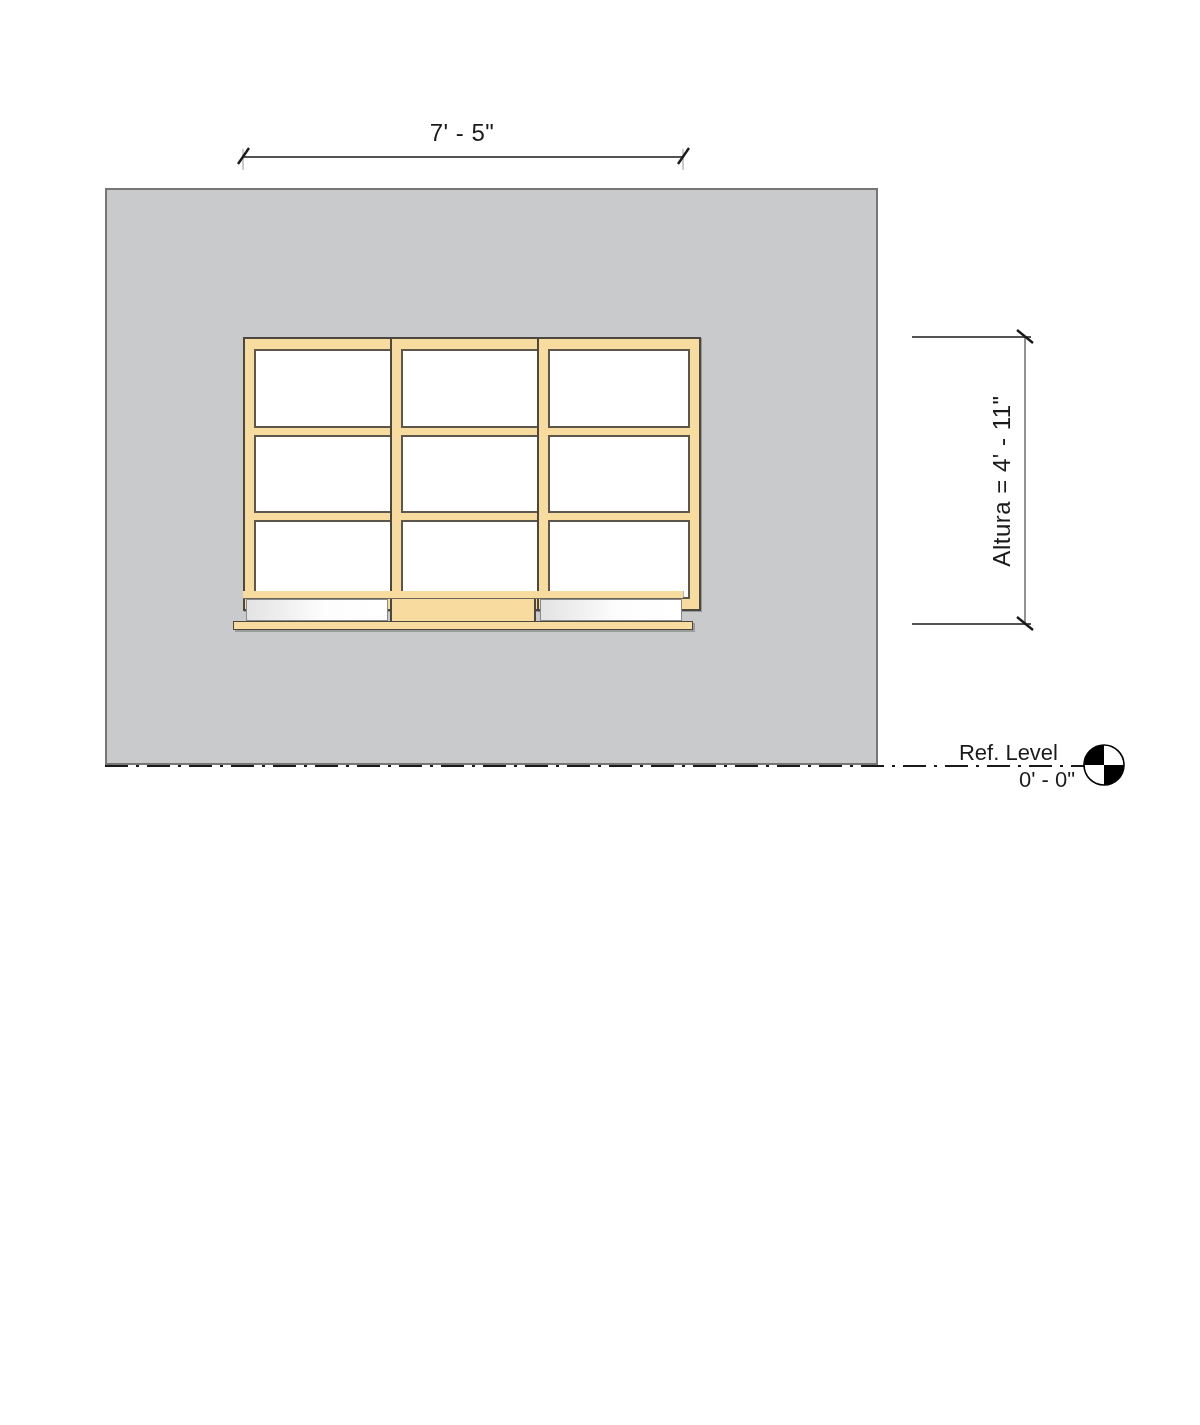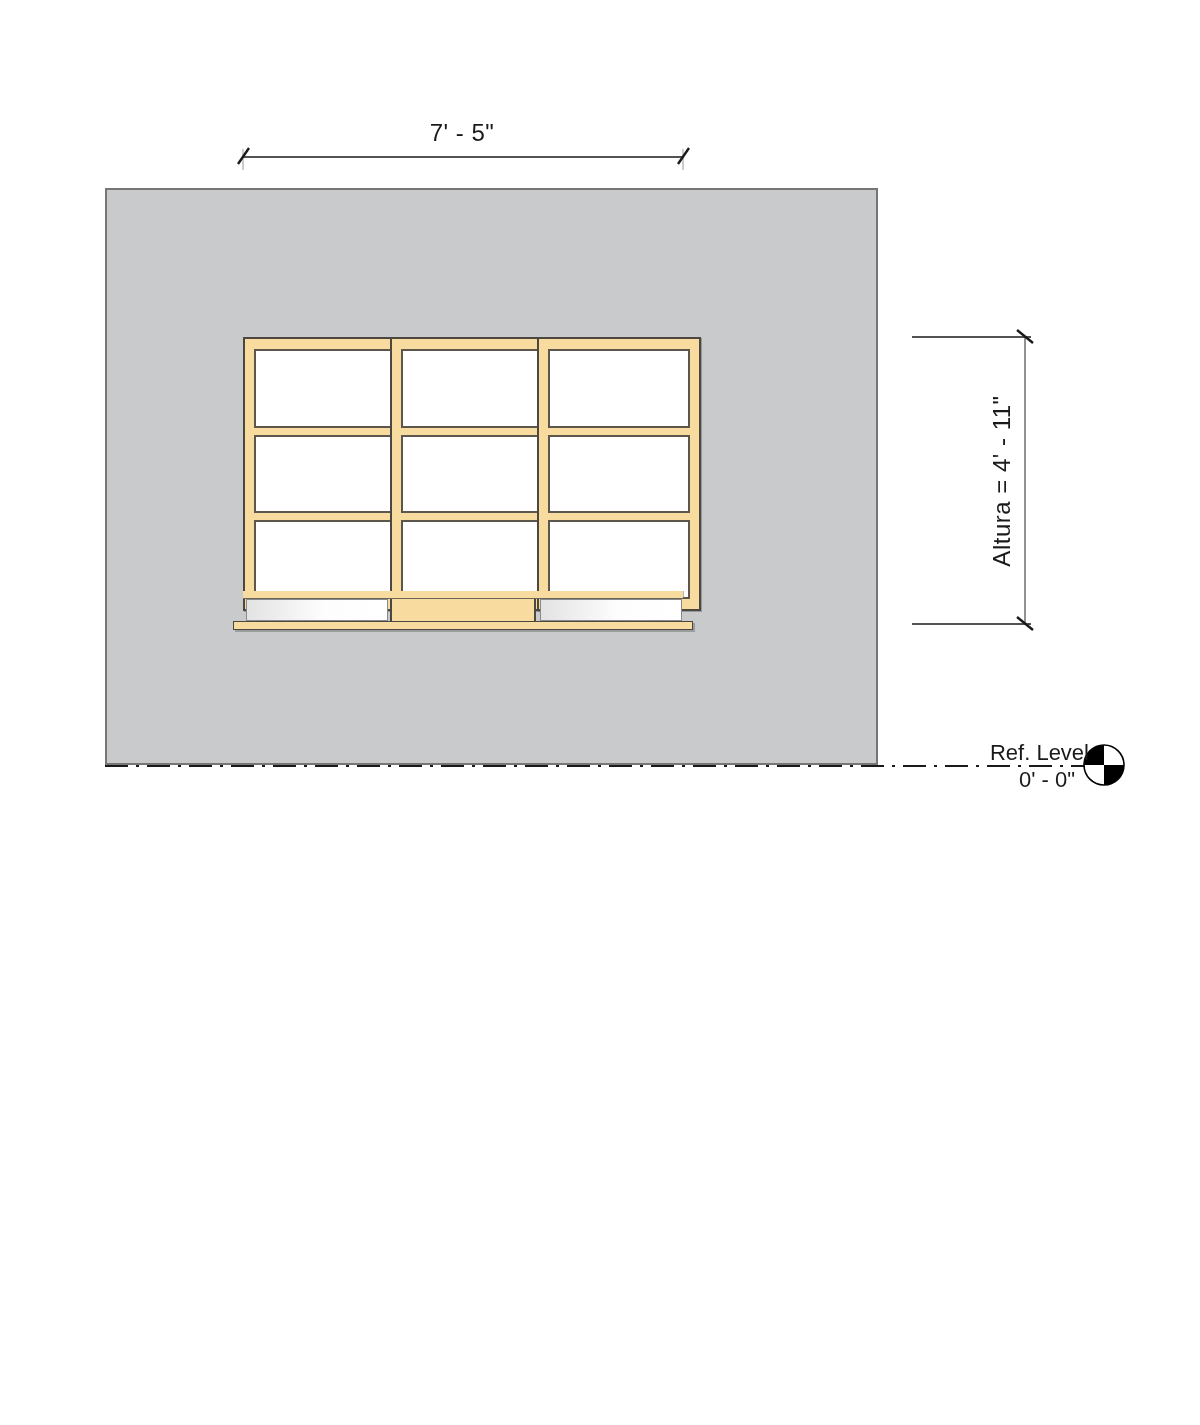--- a/index.html
+++ b/index.html
@@ -109,21 +109,21 @@
   .dim-h {
     left: 891px; top: 468px;
     width: 220px;
     height: 26px;
     text-align: center;
     transform: rotate(-90deg);
     transform-origin: center center;
   }
   .lvl-name {
     position: absolute;
-    left: 949px; top: 740px;
+    left: 918px; top: 740px;
     width: 140px;
     font-size: 22px;
     text-align: right;
     white-space: nowrap;
   }
   .lvl-elev {
     position: absolute;
     left: 935px; top: 767px;
     width: 140px;
     font-size: 22px;

